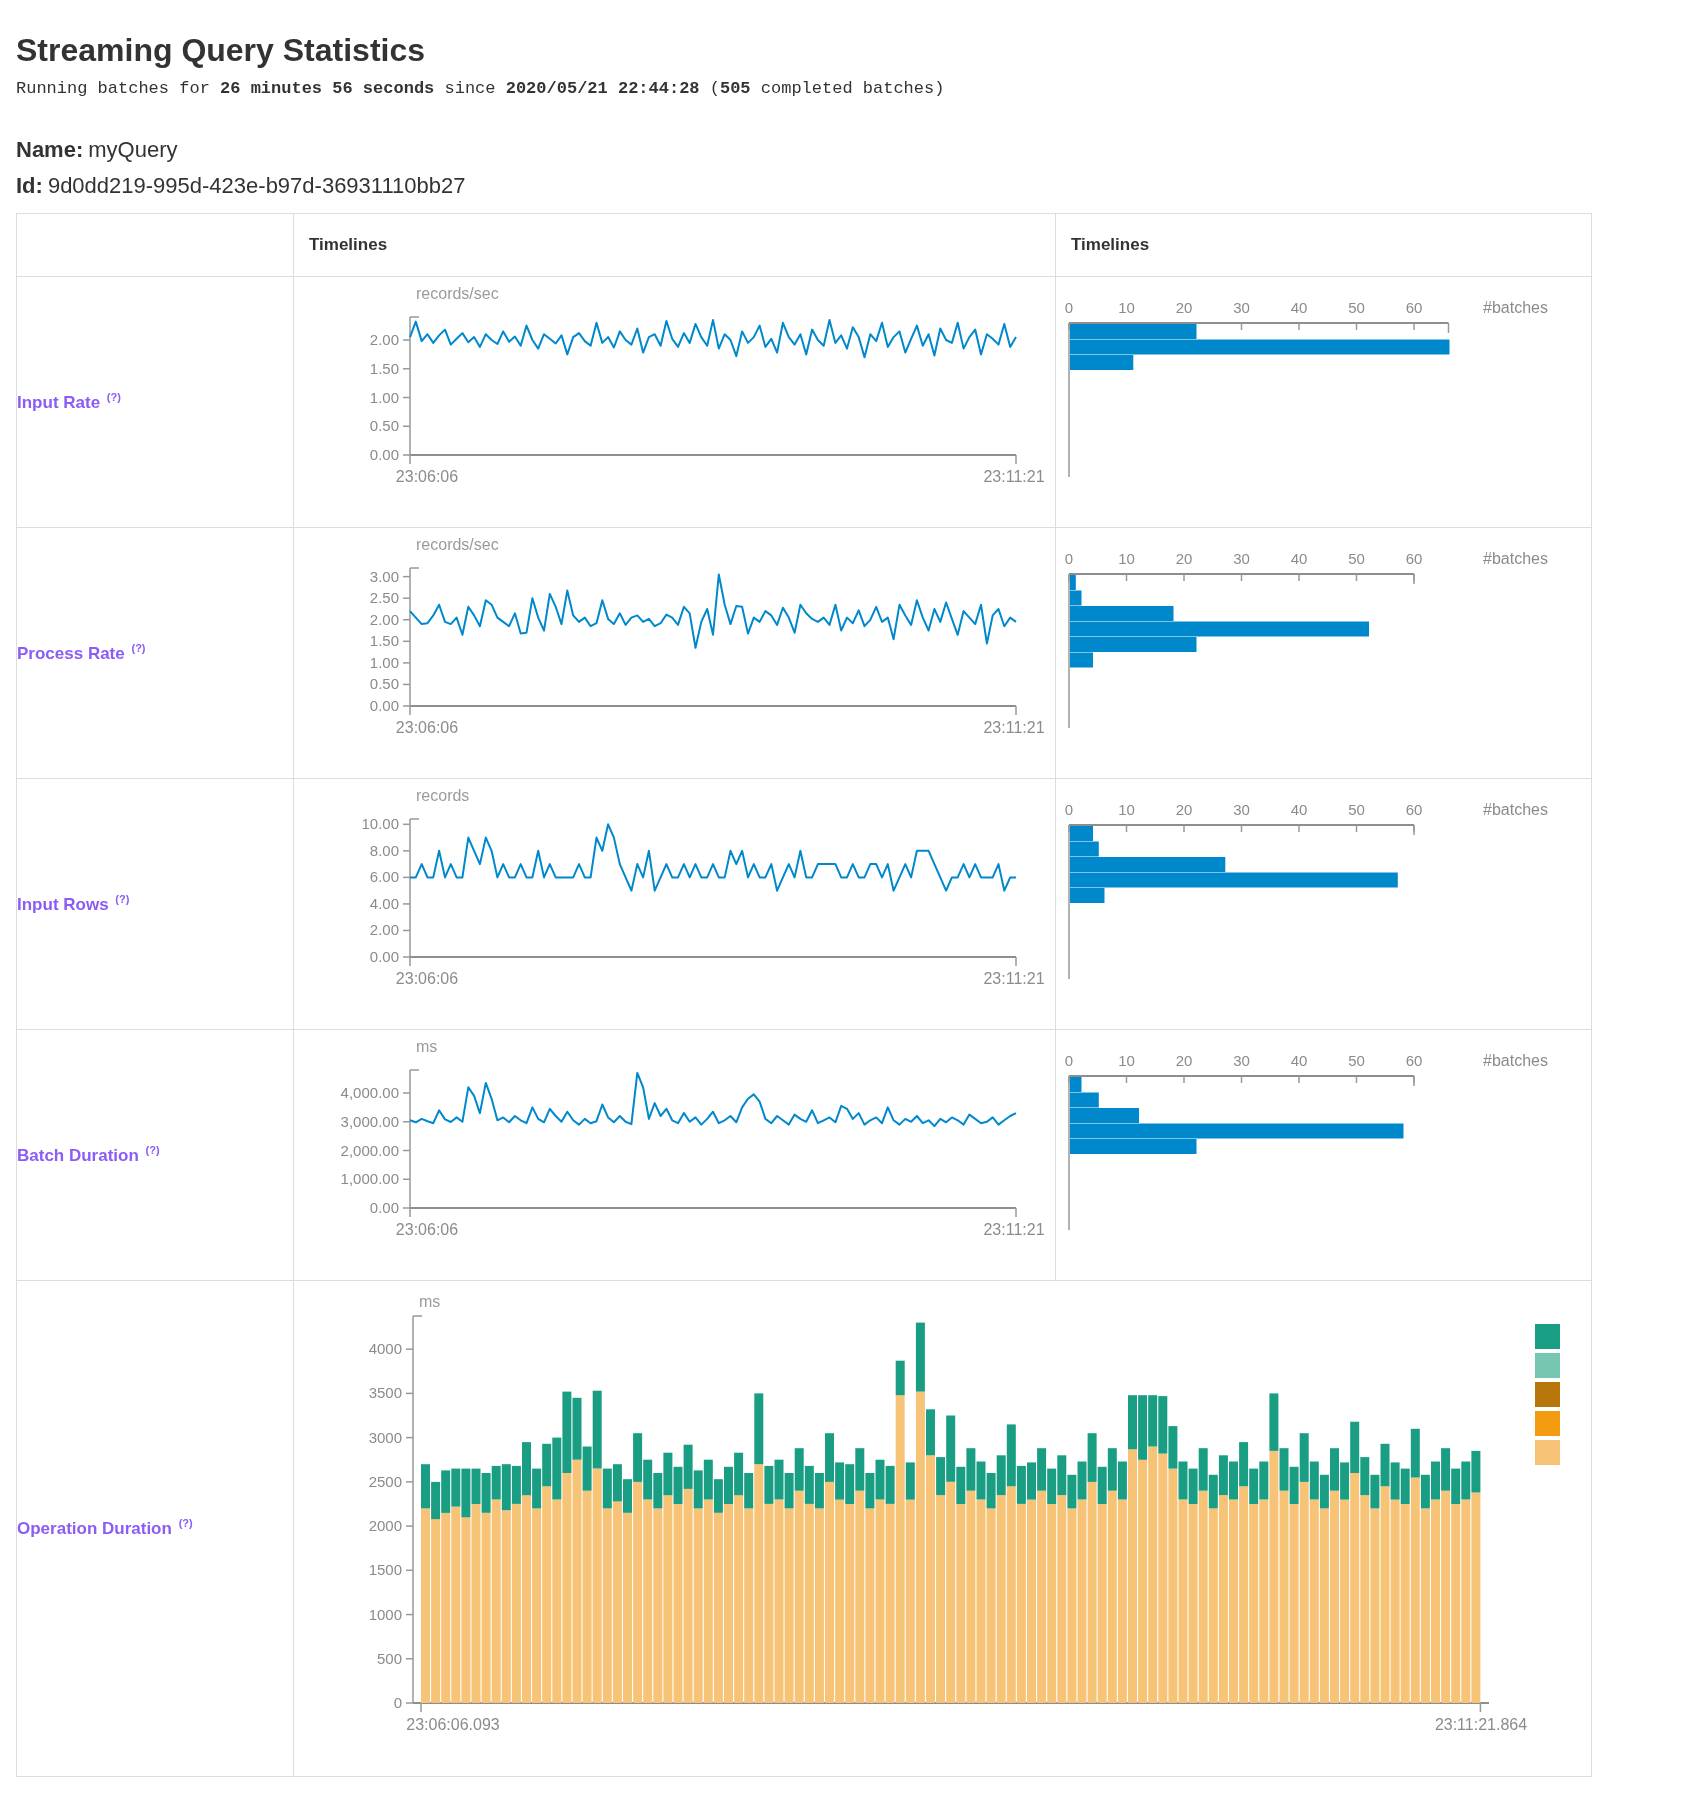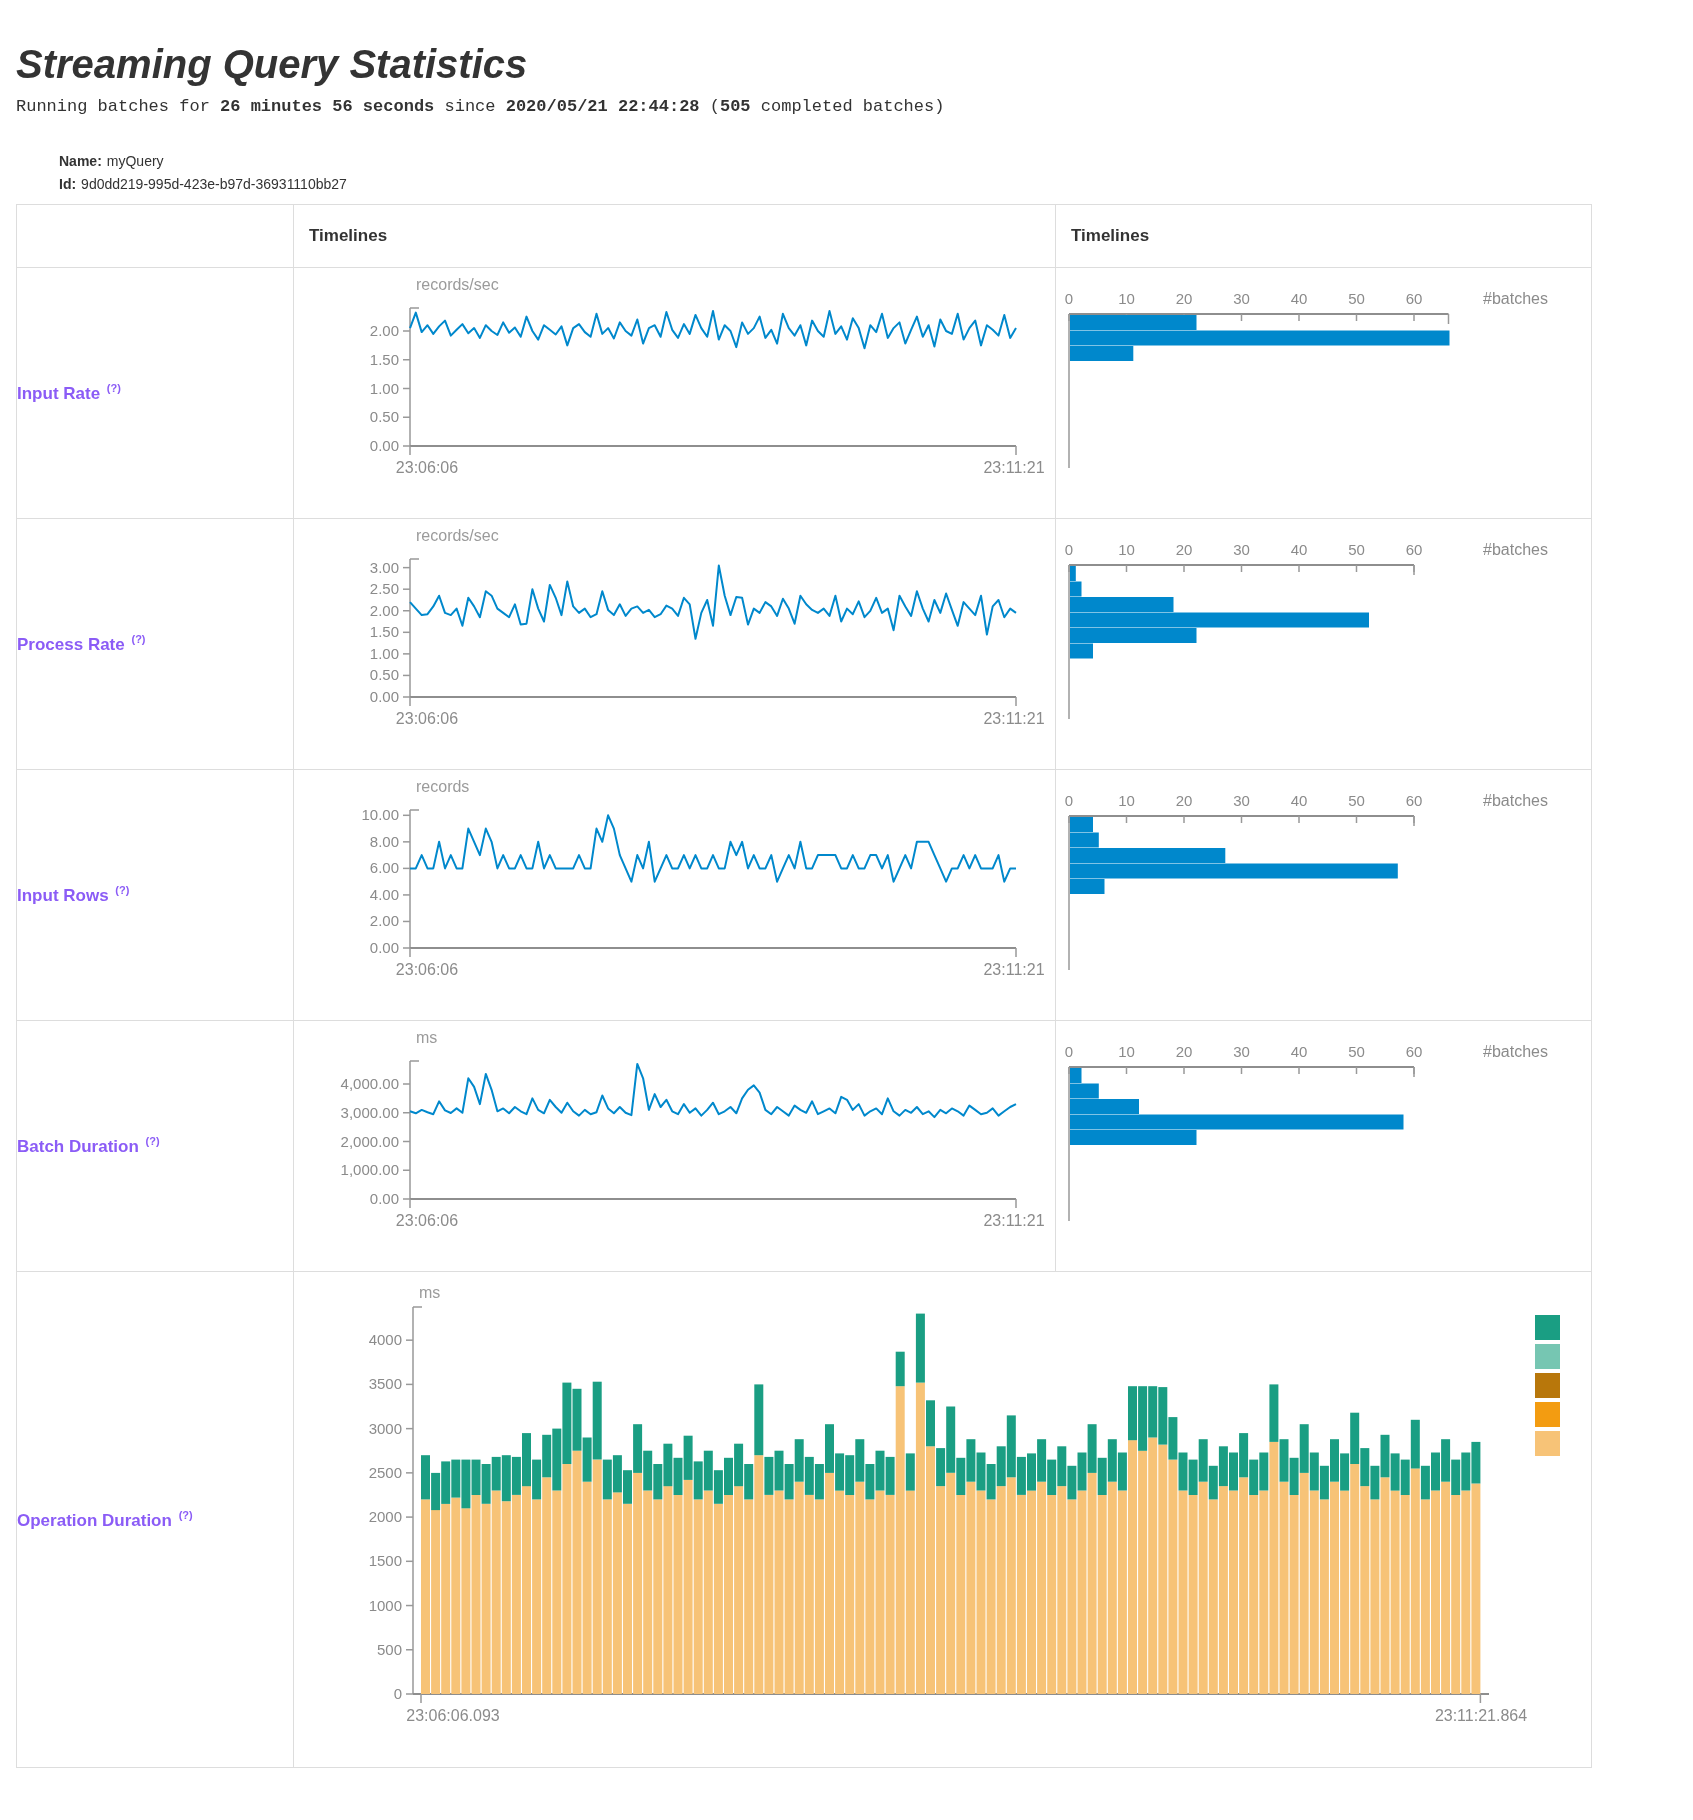--- a/index.html
+++ b/index.html
@@ -1,22 +1,22 @@
 <!DOCTYPE html>
 <html><head>
 <meta charset="utf-8">
 <style>
   * { box-sizing: border-box; }
   html,body { margin:0; padding:0; background:#fff; }
   body { width:1693px; font-family:"Liberation Sans", sans-serif; color:#333; }
   .wrap { padding:14px 16px 0 16px; }
-  h1[data-name="page-title"] { font-size:40px; font-weight:bold; margin:28px 0 10px 0; color:#333;font-style:italic; }
+  h1[data-name="page-title"] { font-size:32px; font-weight:bold; margin:18px 0 10px 0; color:#333; }
   .subtitle { font-size:17px; margin:0 0 34px 0; color:#333;font-family:Liberation Mono, monospace; }
   .subtitle b { font-weight:bold; }
-  .qinfo { font-size:14px; line-height:1.65;margin-left:43px; }
+  .qinfo { font-size:22px; line-height:1.65; }
   .qinfo .lbl { font-weight:bold; }
   .qinfo .val { margin-left:5px; }
   table.stats { border-collapse:collapse; table-layout:fixed; width:1575px; margin-top:8px; }
   table.stats th, table.stats td { border:1px solid #ddd; padding:0; }
   table.stats th { height:63px; text-align:left; vertical-align:middle; padding-left:15px; font-size:17px; font-weight:bold; color:#333; }
   td.label-cell { vertical-align:middle; padding-left:18px; font-weight:bold; font-size:17px; color:#8b5cf6; }
   td.label-cell sup { font-size:11px; font-weight:bold; margin-left:2px; }
   td.chart-cell { height:251px; vertical-align:top; overflow:hidden; }
   tr.op-row td.chart-cell { height:496px; }
   .chart { width:100%; height:100%; }

